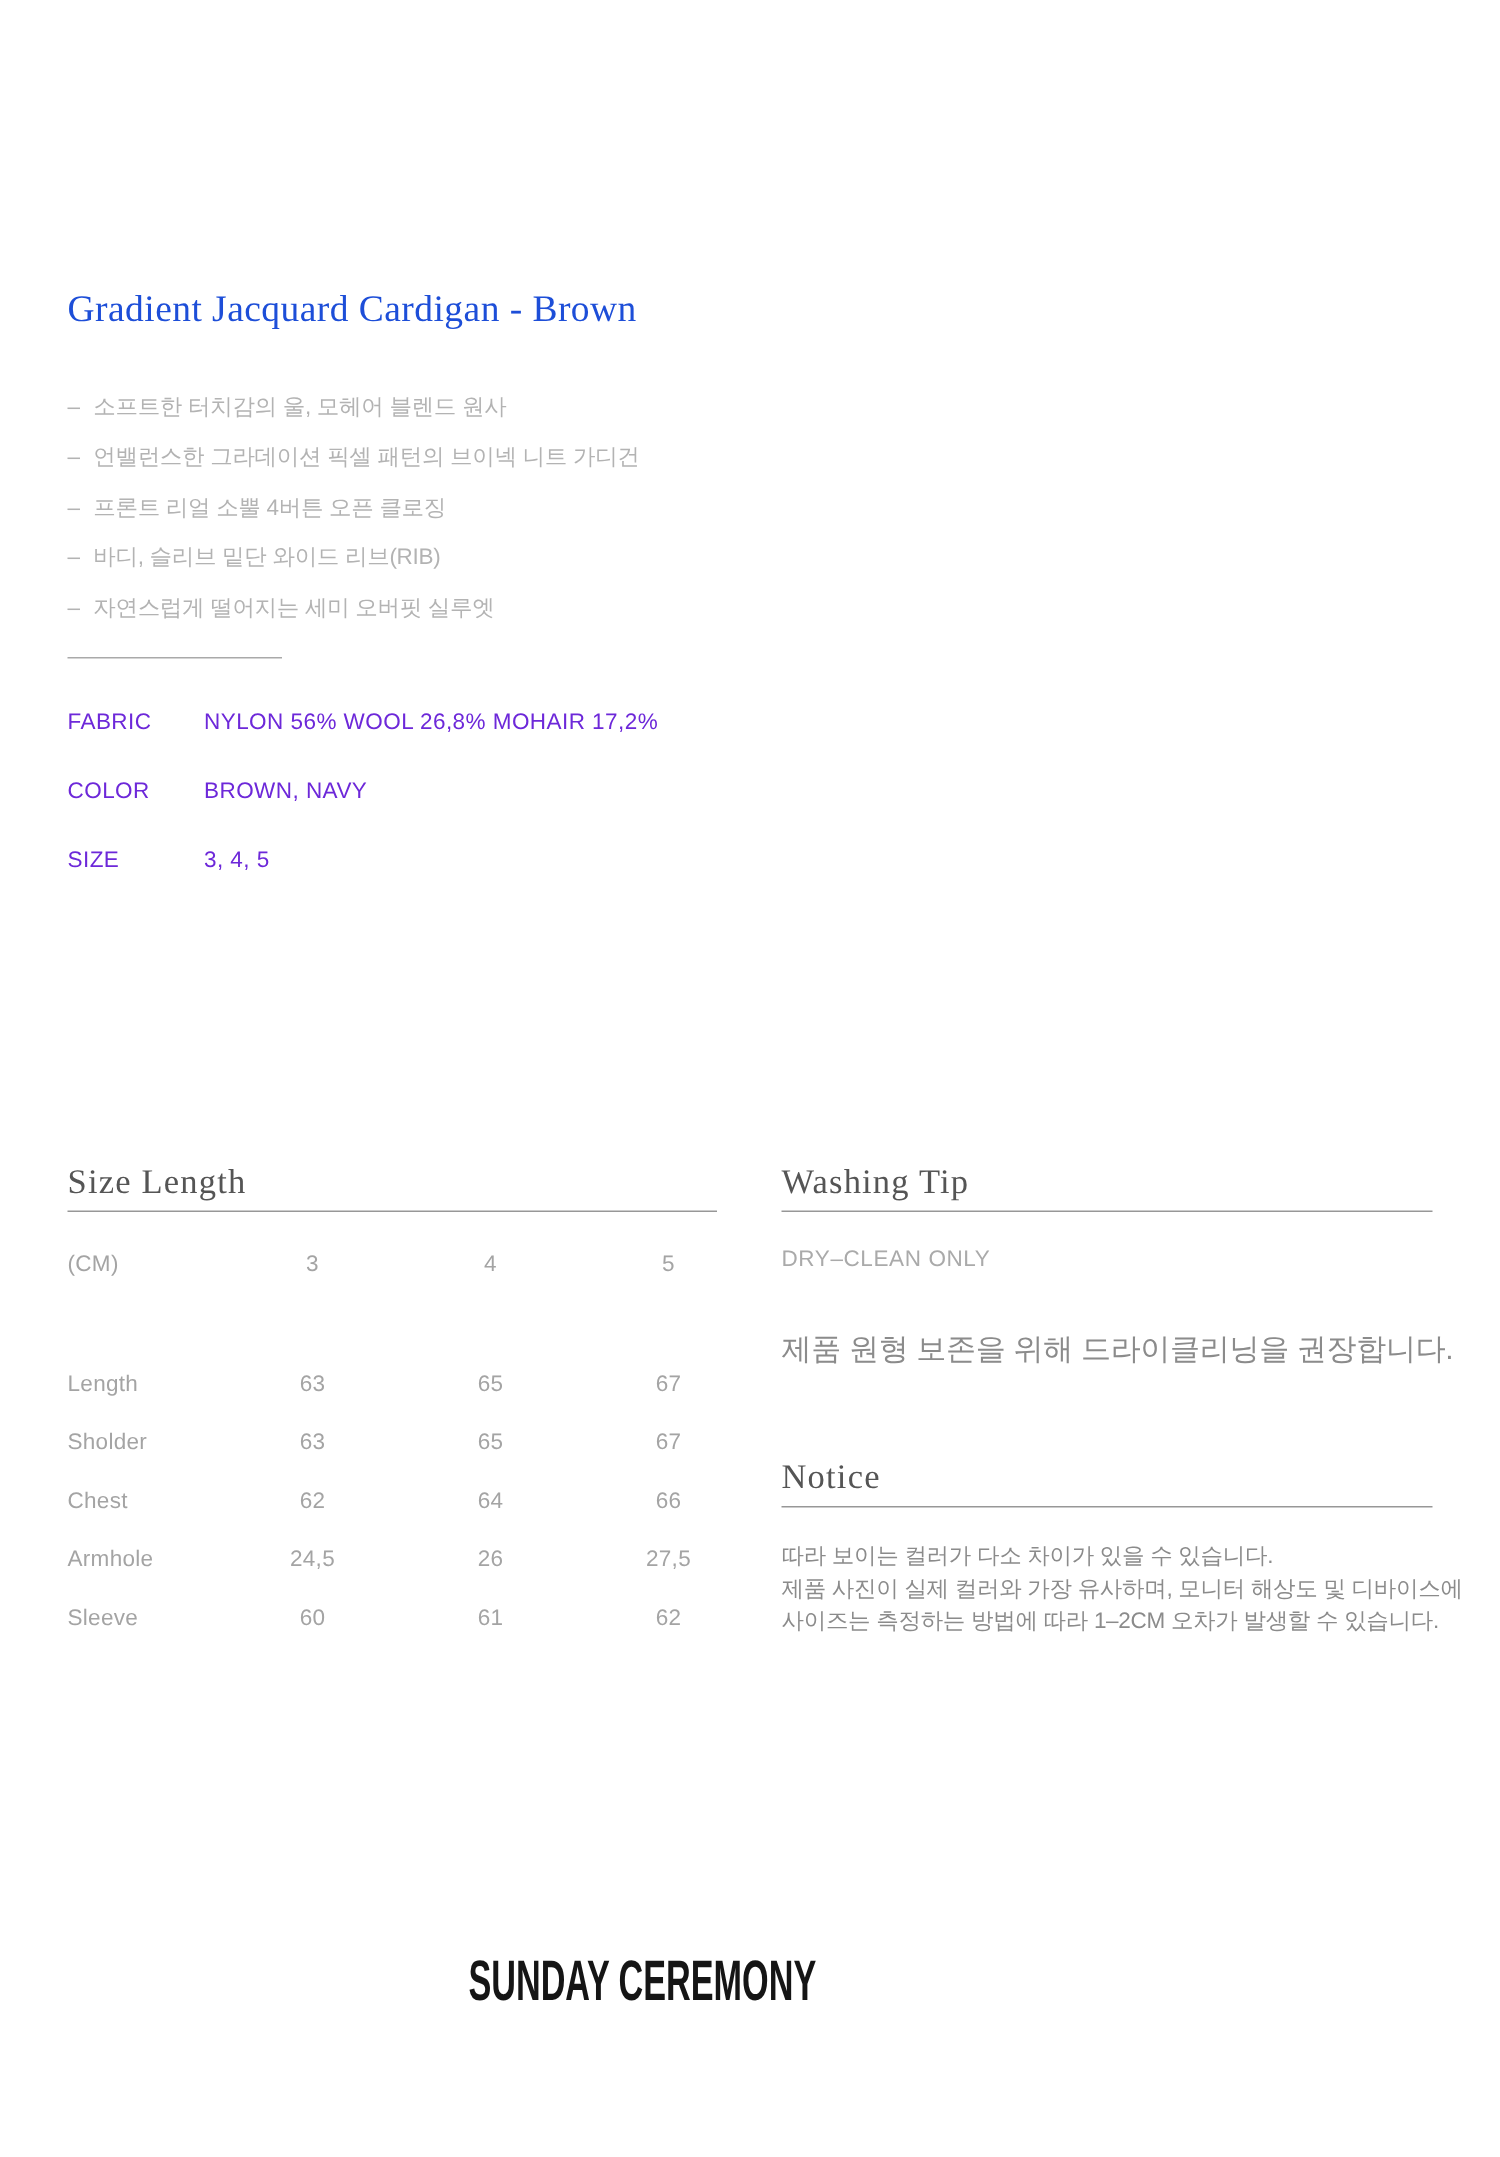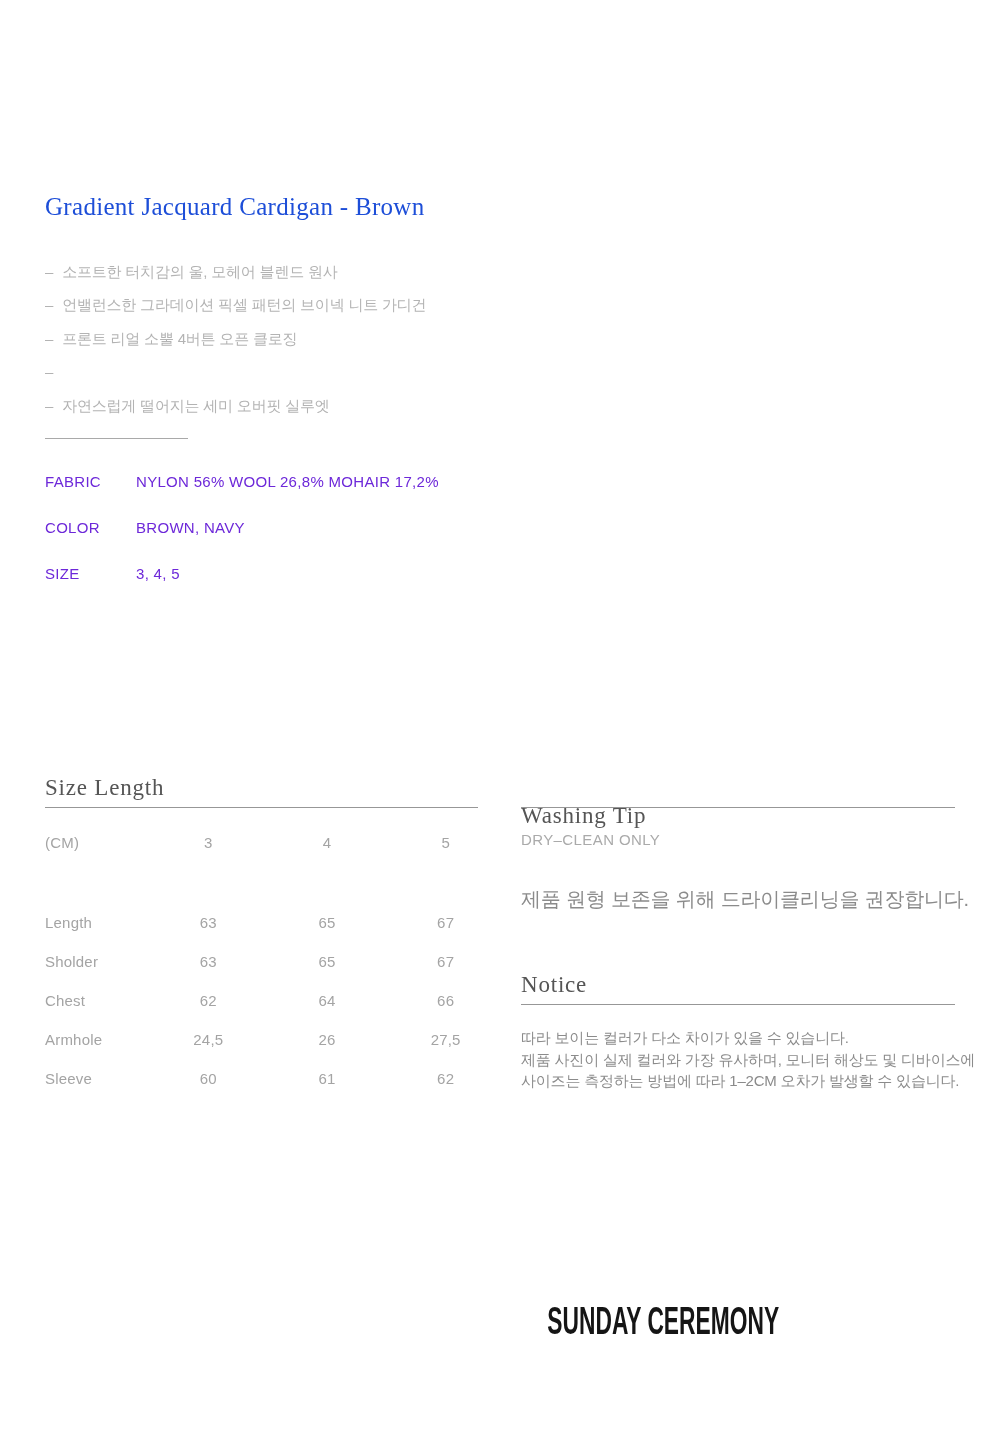--- a/index.html
+++ b/index.html
@@ -60,21 +60,21 @@
   
   .section-heading {
     font-family: "Liberation Serif", serif;
     font-size: 23px;
     font-weight: normal;
     color: #555555;
     letter-spacing: 0.8px;
     margin: 0;
   }
   .heading-size-guide { left: 45px; top: 775px; }
-  .heading-washing   { left: 521px; top: 775px; margin-top: 28px; }
+  .heading-washing   { left: 521px; top: 775px; }
   .heading-notice    { left: 521px; top: 972px; text-align: right; }
 
   .rule { height: 1px; background: #979797; }
   .rule-size-guide { left: 45px;  top: 807px; width: 433px; }
   .rule-washing    { left: 521px; top: 807px; width: 434px; }
   .rule-notice     { left: 521px; top: 1004px; width: 434px; }
 
   
   .sg-table {
     left: 45px; top: 835px;
@@ -114,21 +114,21 @@
     line-height: 21.6px;
     color: #8b8b8b;
     letter-spacing: -0.2px;
     white-space: nowrap;
   }
 
   
   .brand {
     left: 0; top: 1300px;
     width: 856px;
-    text-align: right;
+    text-align: center;
   }
   .brand-inner {
     display: inline-block;
     font-family: "Liberation Sans", sans-serif;
     font-weight: bold;
     font-size: 38px;
     color: #151515;
     transform: scaleX(0.6);
     transform-origin: 50% 50%;
     letter-spacing: 0px;
@@ -150,20 +150,21 @@
     <div class="feature-line">
       <span class="feature-dash">–</span>
       <span>언밸런스한 그라데이션 픽셀 패턴의 브이넥 니트 가디건</span>
     </div>
     <div class="feature-line">
       <span class="feature-dash">–</span>
       <span>프론트 리얼 소뿔 4버튼 오픈 클로징</span>
     </div>
     <div class="feature-line">
       <span class="feature-dash">–</span>
+      <span>바디, 슬리브 밑단 와이드 리브(RIB)</span>
     </div>
     <div class="feature-line">
       <span class="feature-dash">–</span>
       <span>자연스럽게 떨어지는 세미 오버핏 실루엣</span>
     </div>
   </div>
 
   <div class="abs divider"></div>
 
   <div class="abs specs">

